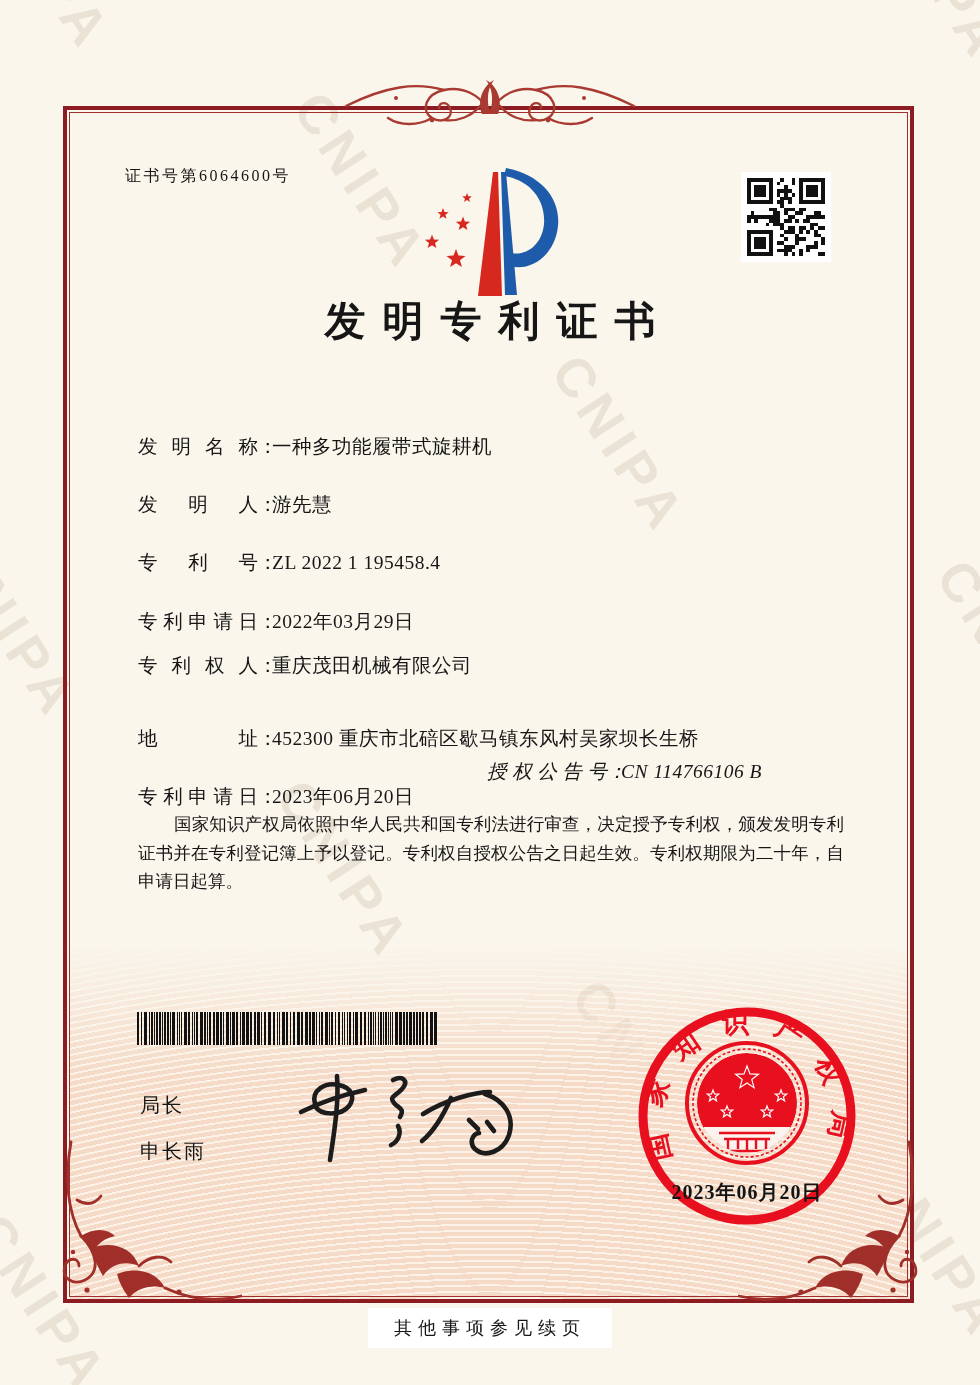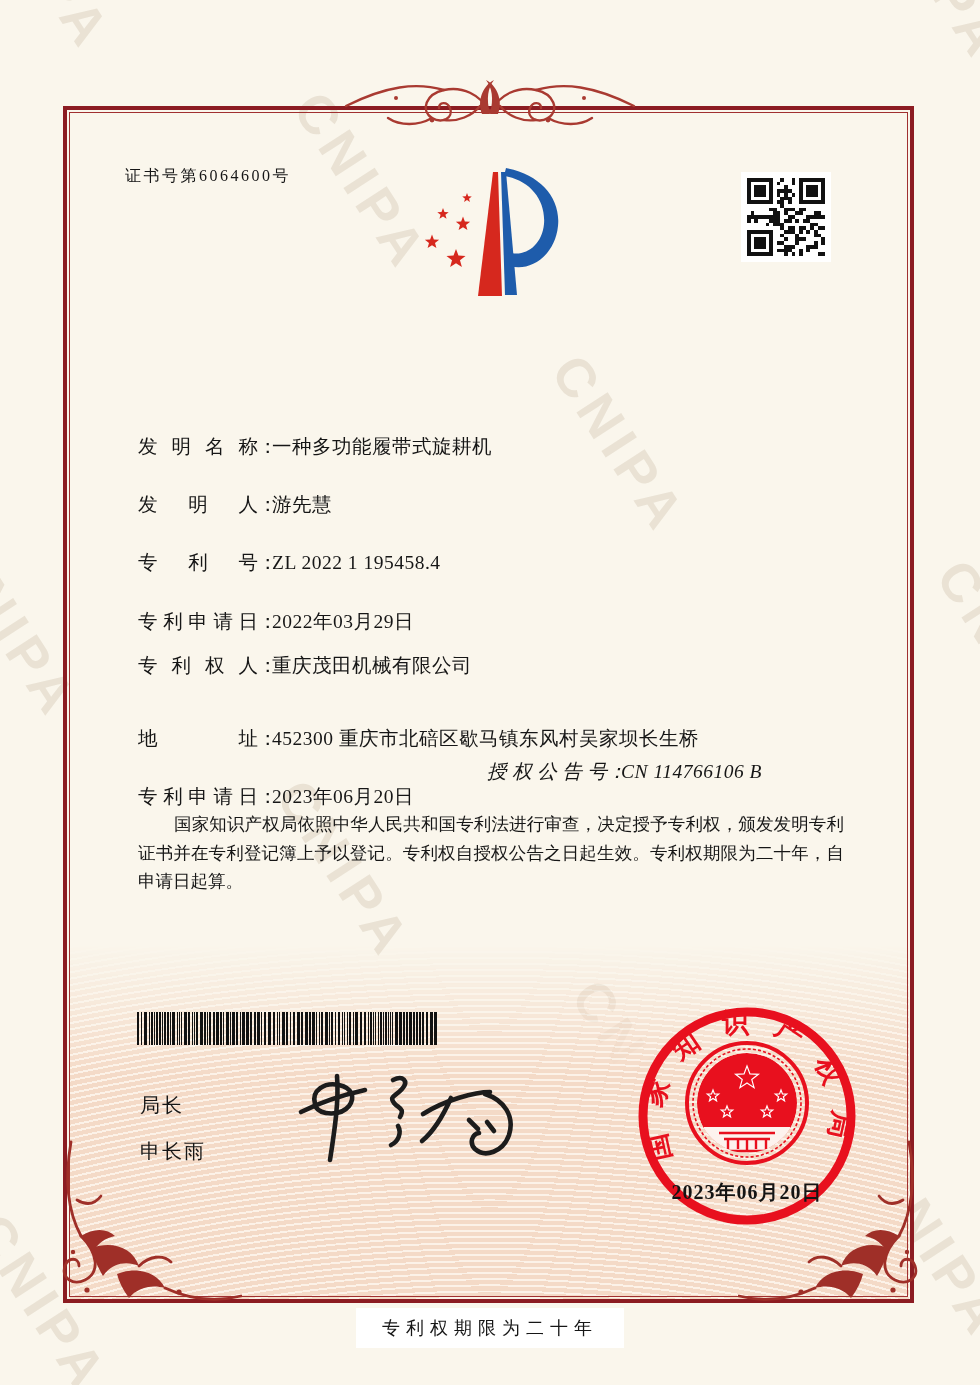--- a/index.html
+++ b/index.html
@@ -385,20 +385,21 @@
         <rect x="19" y="15" width="1" height="1" fill="#111"></rect>
         <rect x="19" y="20" width="1" height="1" fill="#111"></rect>
         <rect x="20" y="10" width="1" height="1" fill="#111"></rect>
         <rect x="20" y="13" width="1" height="1" fill="#111"></rect>
         <rect x="20" y="16" width="1" height="1" fill="#111"></rect>
         <rect x="20" y="17" width="1" height="1" fill="#111"></rect>
         <rect x="20" y="20" width="1" height="1" fill="#111"></rect>
       </svg>
   </div>
 
+  <div class="title">发明专利证书</div>
 
   <div class="fields">
     <div class="frow" style="top:0;">
       <span class="flbl">发明名称</span><span class="fcolon">：</span><span class="fval">一种多功能履带式旋耕机</span>
     </div>
     <div class="frow" style="top:58px;">
       <span class="flbl">发明人</span><span class="fcolon">：</span><span class="fval">游先慧</span>
     </div>
     <div class="frow" style="top:116px;">
       <span class="flbl">专利号</span><span class="fcolon">：</span><span class="fval">ZL 2022 1 195458.4</span>
@@ -473,15 +474,15 @@
               <polygon points="147.00,87.00 148.48,90.96 152.71,91.15 149.40,93.78 150.53,97.85 147.00,95.52 143.47,97.85 144.60,93.78 141.29,91.15 145.52,90.96"></polygon>
               <polygon points="93.00,103.00 94.48,106.96 98.71,107.15 95.40,109.78 96.53,113.85 93.00,111.52 89.47,113.85 90.60,109.78 87.29,107.15 91.52,106.96"></polygon>
               <polygon points="133.00,103.00 134.48,106.96 138.71,107.15 135.40,109.78 136.53,113.85 133.00,111.52 129.47,113.85 130.60,109.78 127.29,107.15 131.52,106.96"></polygon>
             </g>
         </g>
       </g>
       <text class="sdate" x="113" y="196" text-anchor="middle">2023年06月20日</text>
     </svg>
   </div>
 
-  <div class="contbox">专利权期限为二十年</div>
+  <div class="contbox">其他事项参见续页</div>
 
 </div>
 
 </body></html>

